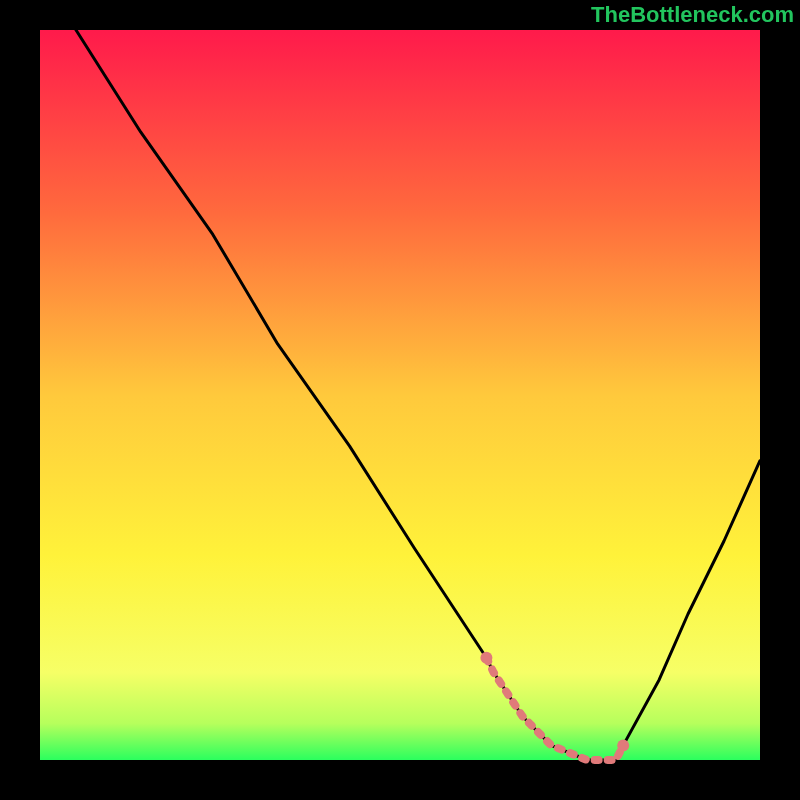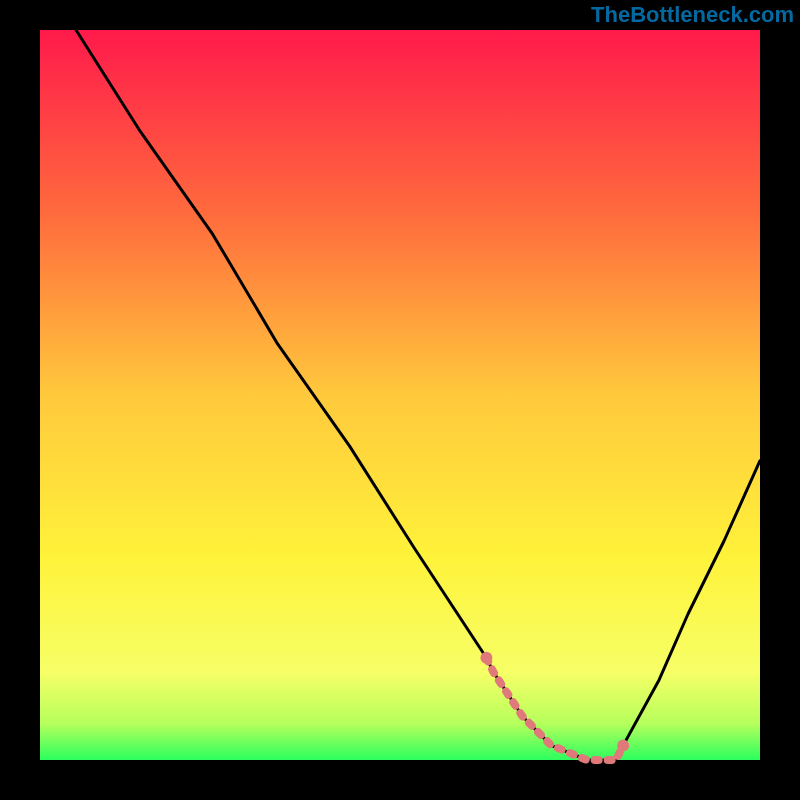--- a/index.html
+++ b/index.html
@@ -12,21 +12,21 @@
   }
   .wrap {
     position: relative;
     width: 800px;
     height: 800px;
   }
   .watermark {
     position: absolute;
     top: 2px;
     right: 6px;
-    color: #0369a1;
+    color: #22c55e;
     font-size: 22px;
     font-weight: bold;
     z-index: 10;
   }
   svg {
     display: block;
   }
 </style>
 </head>
 <body>

